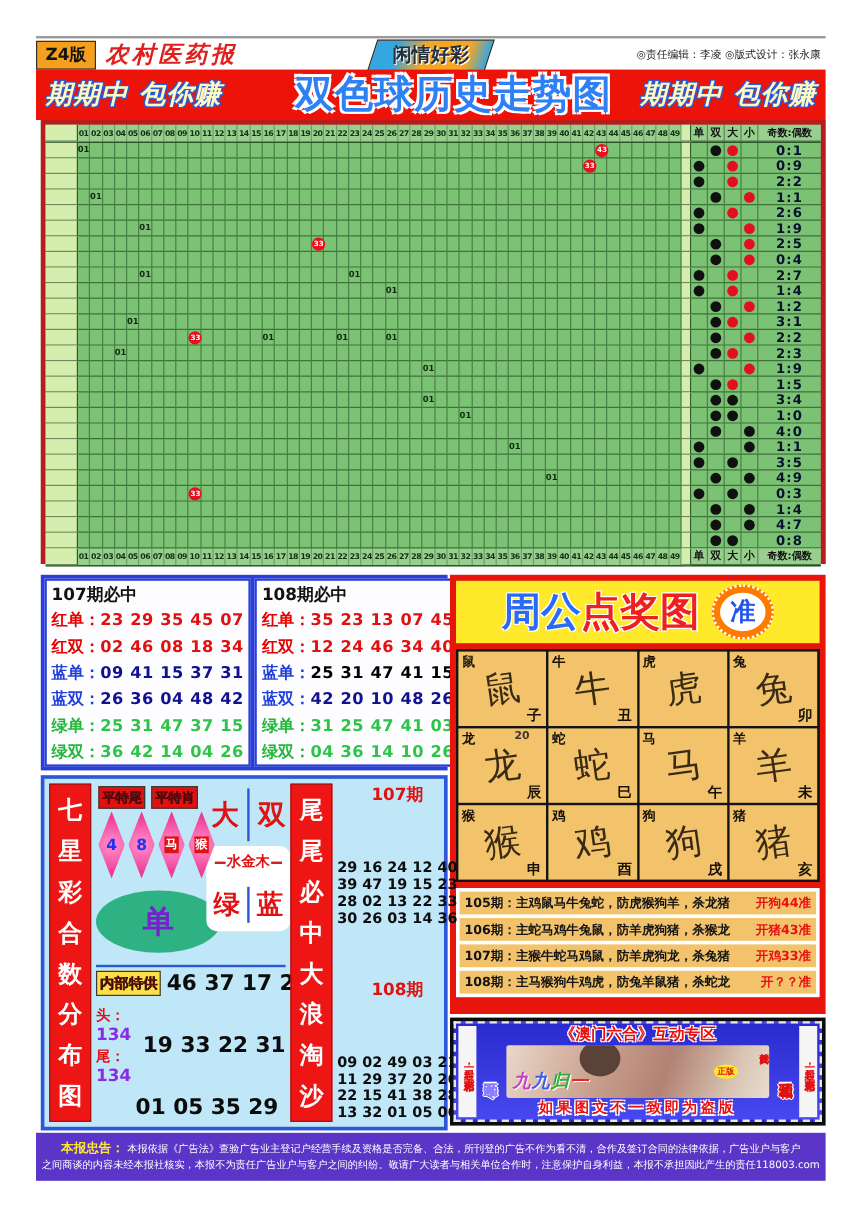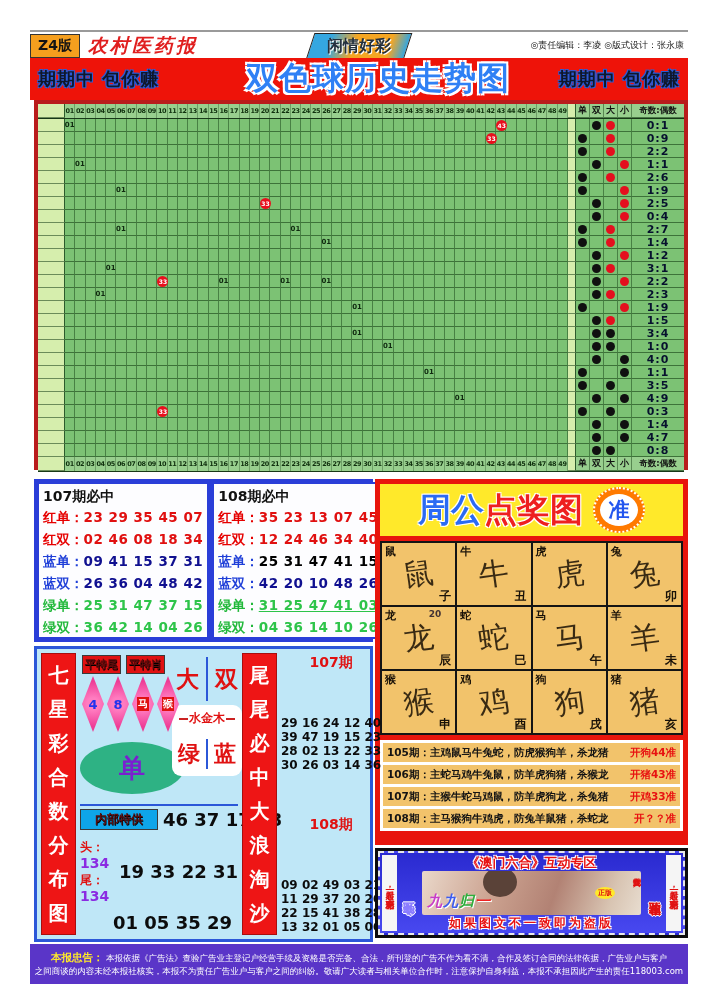--- a/index.html
+++ b/index.html
@@ -17,22 +17,22 @@
   .ribbon{position:absolute;left:50%;top:1px;transform:translateX(-50%) skewX(-18deg);
           background:linear-gradient(90deg,#35a7e0 0%,#35a7e0 18%,#f5a623 45%,#f5a623 82%,#35a7e0 100%);
           padding:2px 16px;border:1px solid #222;}
   .ribbon span{display:inline-block;transform:skewX(18deg);font-size:16px;font-weight:bold;color:#24303e;
           text-shadow:1px 1px 0 #fff;}
   .credits{position:absolute;right:4px;top:7px;font-size:9px;color:#222;white-space:nowrap;}
 
   
   #banner{left:30px;top:58px;width:658px;height:42px;background:#ee1309;display:flex;
           align-items:center;justify-content:space-between;padding:0 8px;box-sizing:border-box;}
-  .banner-side{color:#0f172a;font-size:18px;font-weight:bold;letter-spacing:1px;
-     text-shadow:-1px -1px 0 #2b5cd8,1px -1px 0 #2b5cd8,-1px 1px 0 #2b5cd8,1px 1px 0 #2b5cd8;}
+  .banner-side{color:#fef9c3;font-size:22px;font-weight:bold;letter-spacing:1px;
+     text-shadow:-1px -1px 0 #2b5cd8,1px -1px 0 #2b5cd8,-1px 1px 0 #2b5cd8,1px 1px 0 #2b5cd8;font-style:italic;}
   .banner-title{color:#2f80f5;font-size:32px;font-weight:bold;letter-spacing:1px;
      text-shadow:-2px -2px 0 #fff,2px -2px 0 #fff,-2px 2px 0 #fff,2px 2px 0 #fff;margin-left:38px;}
 
   
   #chart{left:34px;top:100px;width:654px;height:370px;background:#7cc274;border:4px solid #b91c1c;
          display:flex;flex-direction:column;box-sizing:border-box;}
   .t-row{display:flex;height:13px;flex:none;}
   .t-head{height:14px;background:#98cf8e;border-bottom:1px solid #173817;}
   .t-lbl{width:26px;flex:none;background:#d6eead;border-right:1px solid #2c5b2c;
          border-bottom:1px solid rgba(20,60,20,.55);}
@@ -115,22 +115,22 @@
   .vline{width:2px;height:44px;background:#2b57d8;}
   .vline2{width:2px;height:30px;background:#2b57d8;}
   .whitebox{background:#fff;border-radius:9px;margin-top:4px;width:66px;padding:5px 2px 7px;
             display:flex;flex-direction:column;align-items:center;gap:12px;}
   .wjm{color:#e01111;font-weight:bold;font-size:12px;display:flex;align-items:center;gap:1px;white-space:nowrap;}
   .wjm::before,.wjm::after{content:"";width:9px;height:2px;background:#c22;display:inline-block;}
   .lvlan{display:flex;align-items:center;gap:6px;font-size:22px;font-weight:bold;color:#e01111;}
   .qx-div{height:2px;background:#2b57d8;margin:3px 0;}
   .qx-bottom{flex:1;display:flex;flex-direction:column;justify-content:space-between;padding-bottom:2px;}
   .nrow{display:flex;align-items:center;gap:5px;}
-  .neibu{background:#0ea5e9;border:1px solid #3a3a3a;color:#5d0c0c;font-weight:bold;font-size:12px;
-         padding:1px 14px;text-shadow:.5px .5px 0 #000;white-space:nowrap;}
+  .neibu{background:#fde047;border:1px solid #3a3a3a;color:#5d0c0c;font-weight:bold;font-size:12px;
+         padding:1px 2px;text-shadow:.5px .5px 0 #000;white-space:nowrap;}
   .bignum{font-size:18px;font-weight:bold;color:#0c0c0c;white-space:nowrap;}
   .tw{display:flex;flex-direction:column;line-height:16px;}
   .tw b{color:#e01111;font-size:12px;}
   .tw i{font-style:normal;color:#8a2be2;font-size:14px;font-weight:bold;}
   .qx-nums{flex:1;display:flex;flex-direction:column;justify-content:space-between;padding:1px 0;}
   .period{color:#e01111;font-weight:bold;font-size:14px;text-align:center;}
   .numrow{font-size:12px;font-weight:bold;color:#0c0c0c;text-align:center;white-space:nowrap;}
 
   
   #mc{left:375px;top:848px;width:313px;height:90px;background:#0c0c0c;padding:3px;box-sizing:border-box;}
@@ -1972,21 +1972,21 @@
         <div class="pick-line"><span style="color: rgb(31, 63, 216);">蓝双：</span><span class="nums" style="color: rgb(16, 16, 144);">26 36 04 48 42</span></div>
         <div class="pick-line"><span style="color: rgb(33, 184, 58);">绿单：</span><span class="nums" style="color: rgb(46, 196, 74);">25 31 47 37 15</span></div>
         <div class="pick-line"><span style="color: rgb(33, 184, 58);">绿双：</span><span class="nums" style="color: rgb(46, 196, 74);">36 42 14 04 26</span></div>
       </div>
       <div class="pick">
         <div class="pick-title">108期必中</div>
         <div class="pick-line"><span style="color: rgb(230, 0, 0);">红单：</span><span class="nums" style="color: rgb(224, 16, 16);">35 23 13 07 45</span></div>
         <div class="pick-line"><span style="color: rgb(230, 0, 0);">红双：</span><span class="nums" style="color: rgb(224, 16, 16);">12 24 46 34 40</span></div>
         <div class="pick-line"><span style="color: rgb(31, 63, 216);">蓝单：</span><span class="nums" style="color: #000000;">25 31 47 41 15</span></div>
         <div class="pick-line"><span style="color: rgb(31, 63, 216);">蓝双：</span><span class="nums" style="color: rgb(16, 16, 144);">42 20 10 48 26</span></div>
-        <div class="pick-line"><span style="color: rgb(33, 184, 58);">绿单：</span><span class="nums" style="color: rgb(46, 196, 74); text-decoration: underline;">31 25 47 41 03</span></div>
+        <div class="pick-line"><span style="color: rgb(33, 184, 58);">绿单：</span><span class="nums" style="color: rgb(46, 196, 74);">31 25 47 41 03</span></div>
         <div class="pick-line"><span style="color: rgb(33, 184, 58);">绿双：</span><span class="nums" style="color: rgb(46, 196, 74);">04 36 14 10 26</span></div>
       </div>
     </div>
 
   <div id="zg" class="abs">
     <div class="zg-title">
       <span id="zg-chars"><span class="zg-ch" style="color: rgb(43, 107, 243);">周</span><span class="zg-ch" style="color: rgb(43, 107, 243);">公</span><span class="zg-ch" style="color: rgb(238, 32, 32);">点</span><span class="zg-ch" style="color: rgb(238, 32, 32);">奖</span><span class="zg-ch" style="color: rgb(238, 32, 32);">图</span></span>
       <span class="badge">
         <span class="badge-inner">准</span>
       </span>

